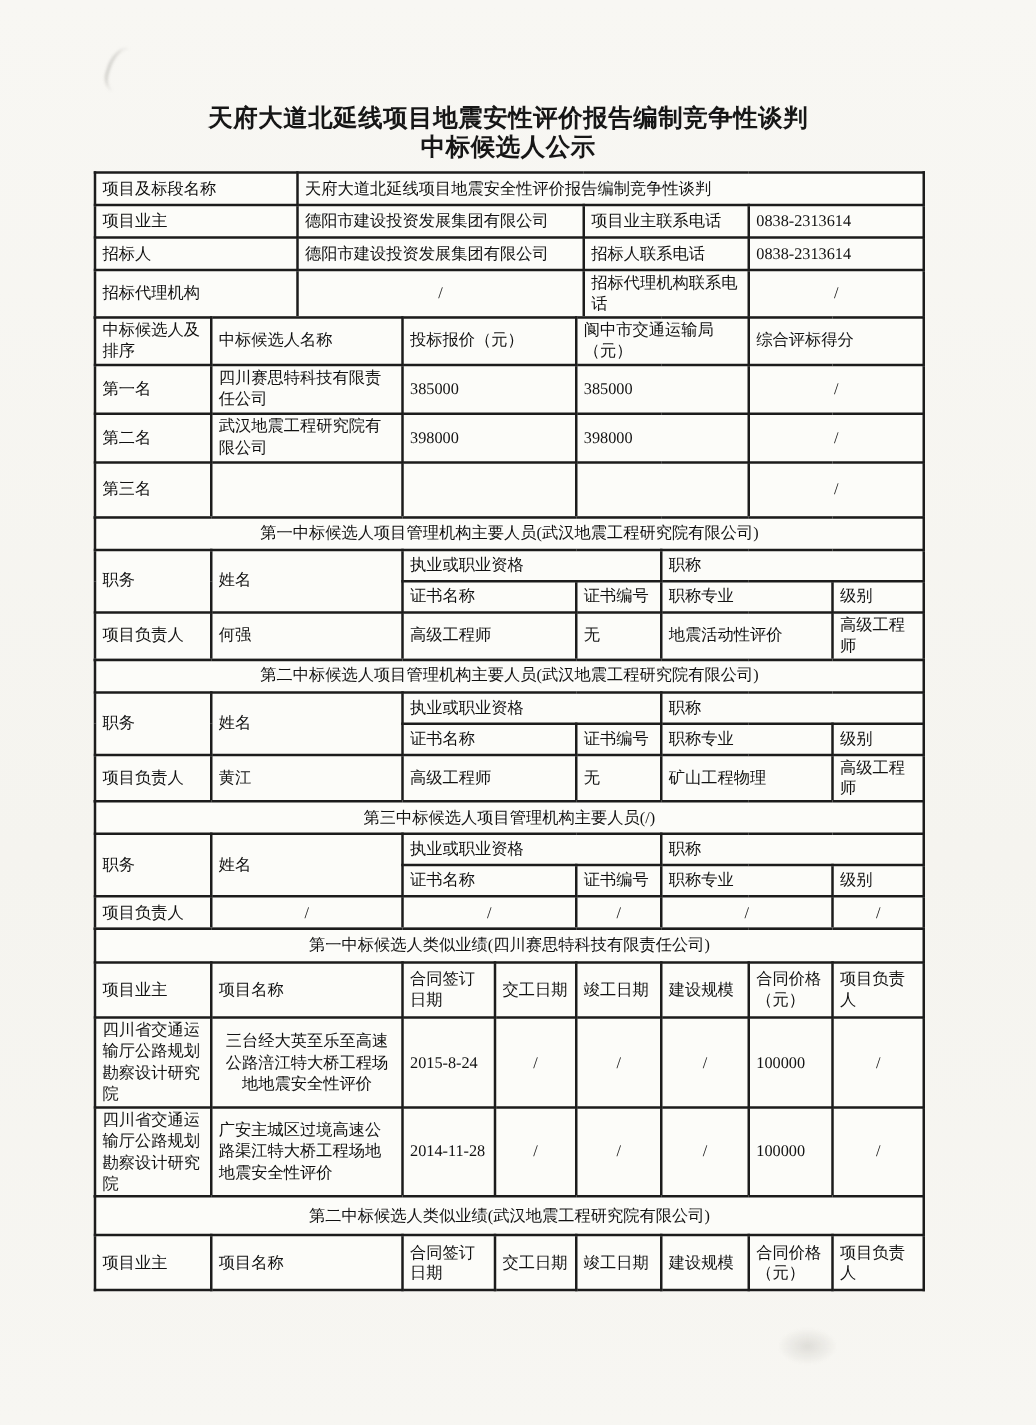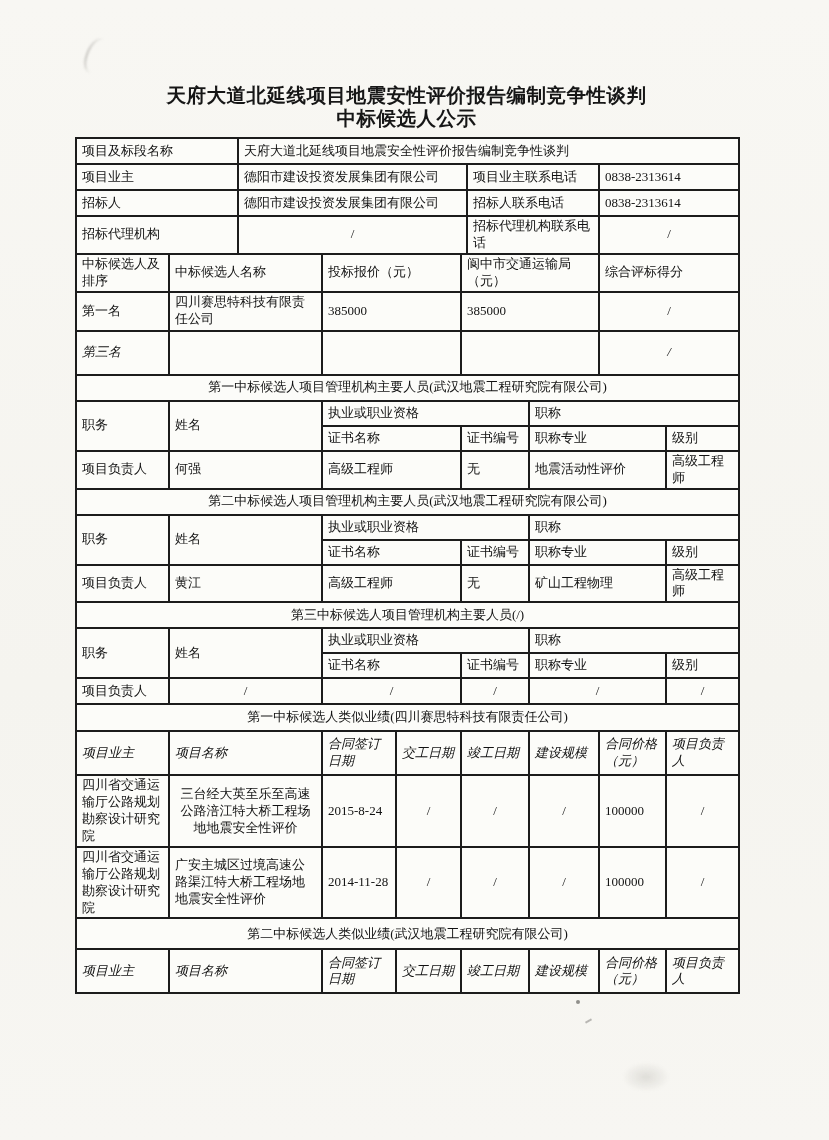--- a/index.html
+++ b/index.html
@@ -33,21 +33,21 @@
   .first-table{margin-top:7px;}
   .c{text-align:center;}
   .sec td{text-align:center;}
   .h21 td{height:21px;}
   .h22 td{height:22px;border-radius:11px;}
   .h23 td{height:23px;}
   .h27 td{height:27px;}
   .h34 td{height:34px;}
   .h35 td{height:35px;}
   .h38 td{height:38px;}
-  .h40 td{height:40px;font-style:italic;}
+  .h40 td{height:40px;}
   .h50 td{height:50px;}
   .h58 td{height:58px;}
   
   .smudge-a{
     position:absolute;left:86px;top:38px;width:20px;height:36px;
     border-left:2px solid rgba(120,118,112,.38);
     border-radius:60% 40% 50% 50%/60% 50% 60% 40%;
     transform:rotate(18deg);filter:blur(1.2px);
   }
   .smudge-b{
@@ -131,20 +131,27 @@
         <td colspan="2">阆中市交通运输局（元）</td>
         <td colspan="2">综合评标得分</td>
       </tr>
       <tr class="h35">
         <td>第一名</td>
         <td>四川赛思特科技有限责任公司</td>
         <td colspan="2">385000</td>
         <td colspan="2">385000</td>
         <td colspan="2" class="c">/</td>
       </tr>
+      <tr class="h35">
+        <td>第二名</td>
+        <td>武汉地震工程研究院有限公司</td>
+        <td colspan="2">398000</td>
+        <td colspan="2">398000</td>
+        <td colspan="2" class="c">/</td>
+      </tr>
       <tr class="h40">
         <td>第三名</td>
         <td></td>
         <td colspan="2"></td>
         <td colspan="2"></td>
         <td colspan="2" class="c">/</td>
       </tr>
     </tbody>
       </table>
 

